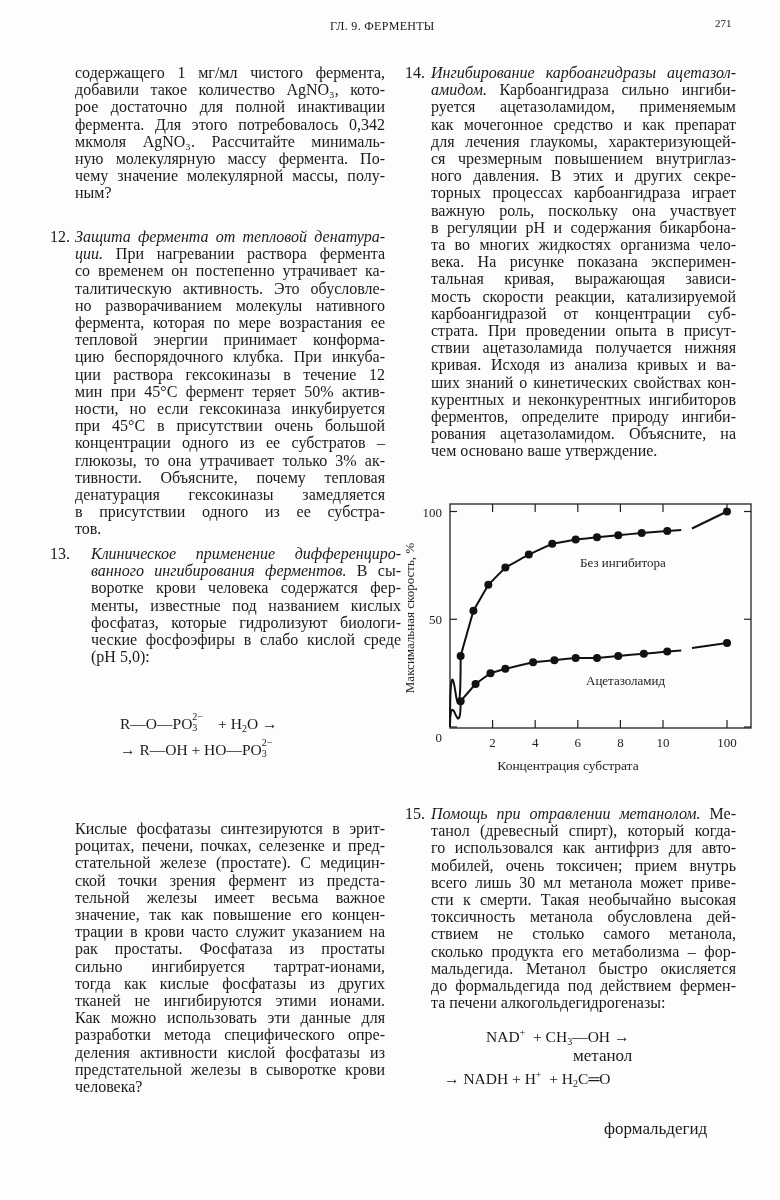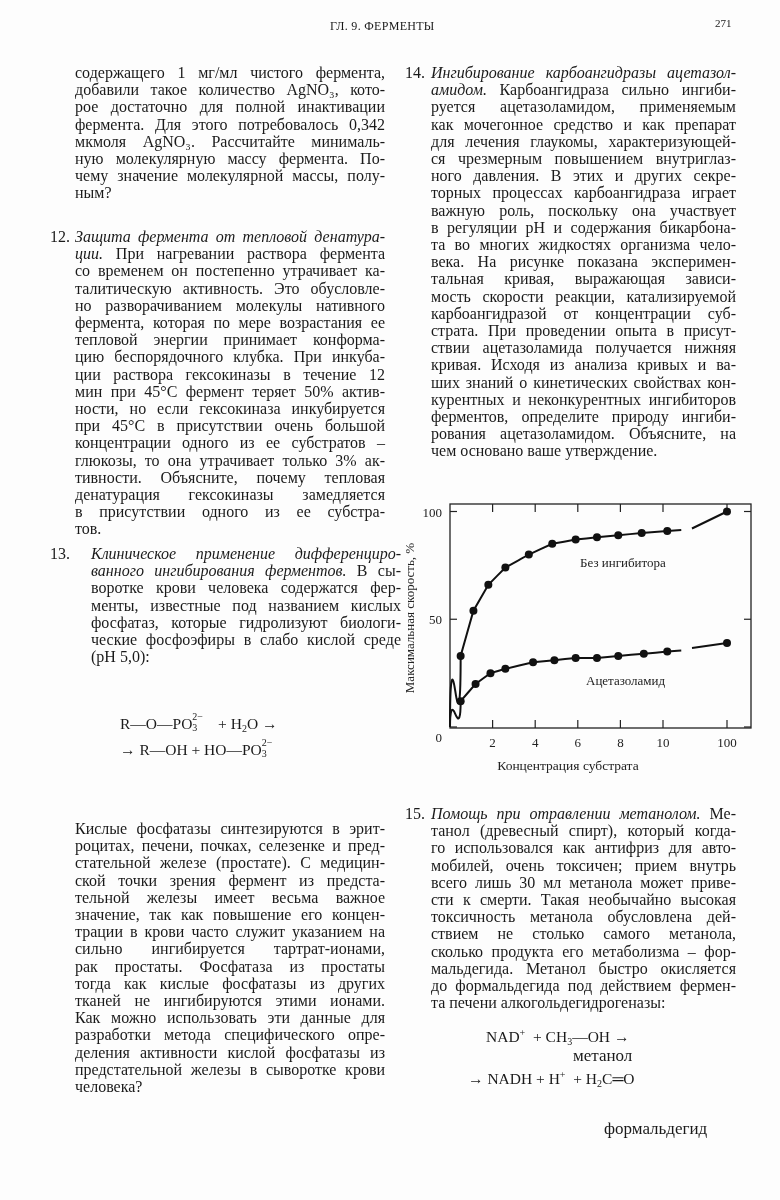--- a/index.html
+++ b/index.html
@@ -61,22 +61,22 @@
 </div>
 
 <div class="col" id="p13c" style="left:75px; top:820px; width:310px;">
     <span class="line">Кислые фосфатазы синтезируются в эрит-</span>
     <span class="line">роцитах, печени, почках, селезенке и пред-</span>
     <span class="line">стательной железе (простате). С медицин-</span>
     <span class="line">ской точки зрения фермент из предста-</span>
     <span class="line">тельной железы имеет весьма важное</span>
     <span class="line">значение, так как повышение его концен-</span>
     <span class="line">трации в крови часто служит указанием на</span>
+    <span class="line">рак простаты. Фосфатаза из простаты</span>
     <span class="line">сильно ингибируется тартрат-ионами,</span>
-    <span class="line">рак простаты. Фосфатаза из простаты</span>
     <span class="line">тогда как кислые фосфатазы из других</span>
     <span class="line">тканей не ингибируются этими ионами.</span>
     <span class="line">Как можно использовать эти данные для</span>
     <span class="line">разработки метода специфического опре-</span>
     <span class="line">деления активности кислой фосфатазы из</span>
     <span class="line">предстательной железы в сыворотке крови</span>
     <span class="line last">человека?</span>
   </div>
 
 <div class="num col" style="left:405px; top:64px;">14.</div>
@@ -155,17 +155,17 @@
 <div class="col" id="p15" style="left:431px; top:805px; width:305px;">
   <span class="line"><span class="it">Помощь при отравлении метанолом.</span><span> Ме-</span></span>
   <span id="p15-body"><span class="line">танол (древесный спирт), который когда-</span><span class="line">го использовался как антифриз для авто-</span><span class="line">мобилей, очень токсичен; прием внутрь</span><span class="line">всего лишь 30 мл метанола может приве-</span><span class="line">сти к смерти. Такая необычайно высокая</span><span class="line">токсичность метанола обусловлена дей-</span><span class="line">ствием не столько самого метанола,</span><span class="line">сколько продукта его метаболизма – фор-</span><span class="line">мальдегида. Метанол быстро окисляется</span><span class="line">до формальдегида под действием фермен-</span><span class="line last">та печени алкогольдегидрогеназы:</span></span>
 </div>
 
 <div class="eq" style="left:486px; top:1027px;">
   <span>NAD</span><span class="sup">+</span>
   &nbsp;<span>+ CH</span><span class="sub">3</span><span>—OH →</span>
 </div>
 <div class="chem-under" style="left:573px; top:1046px;">метанол</div>
-<div class="eq" style="left:468px; top:1069px;">
+<div class="eq" style="left:444px; top:1069px;">
   <span>→ NADH + H</span><span class="sup">+</span>
   &nbsp;<span>+ H</span><span class="sub">2</span><span>C═O</span>
 </div>
 <div class="chem-under" style="left:604px; top:1087px;margin-top:32px;">формальдегид</div>
 
 </body></html>

